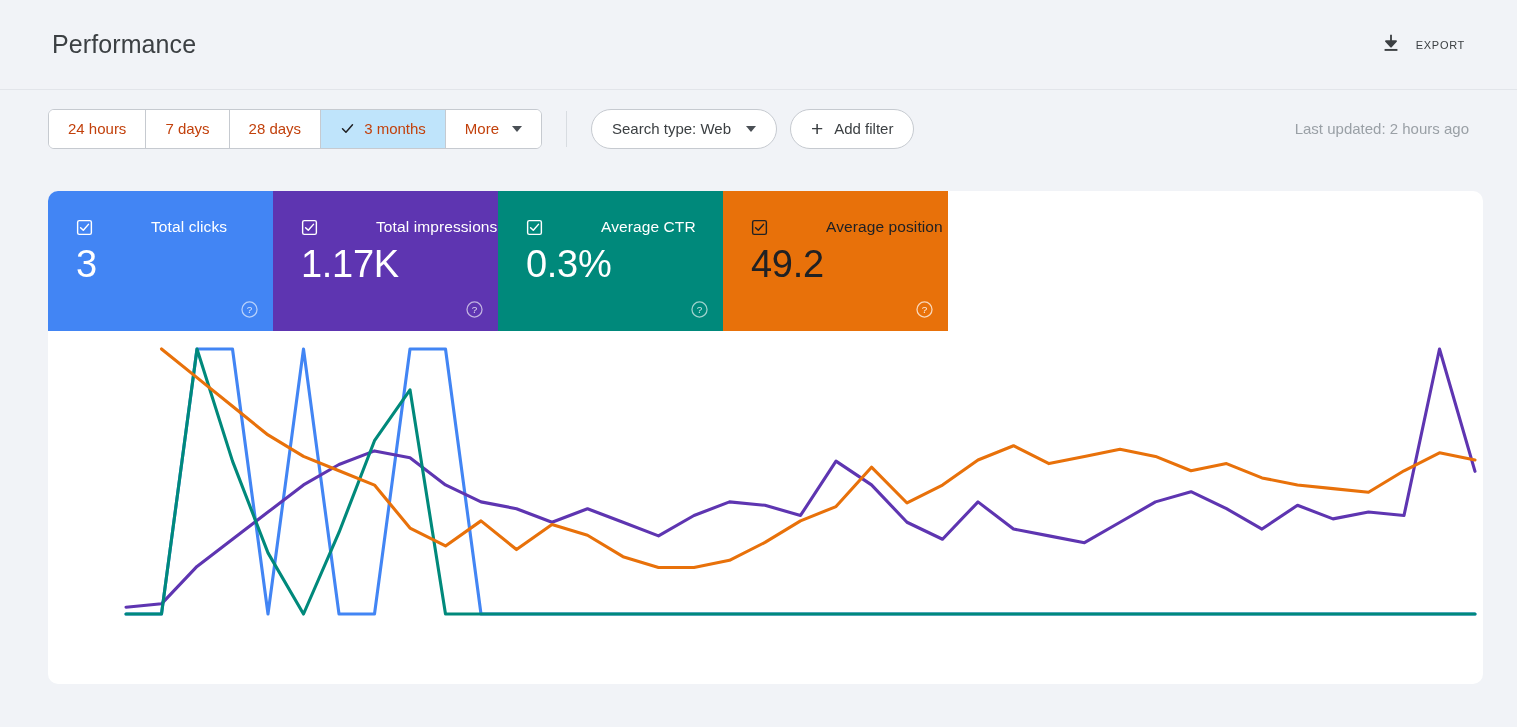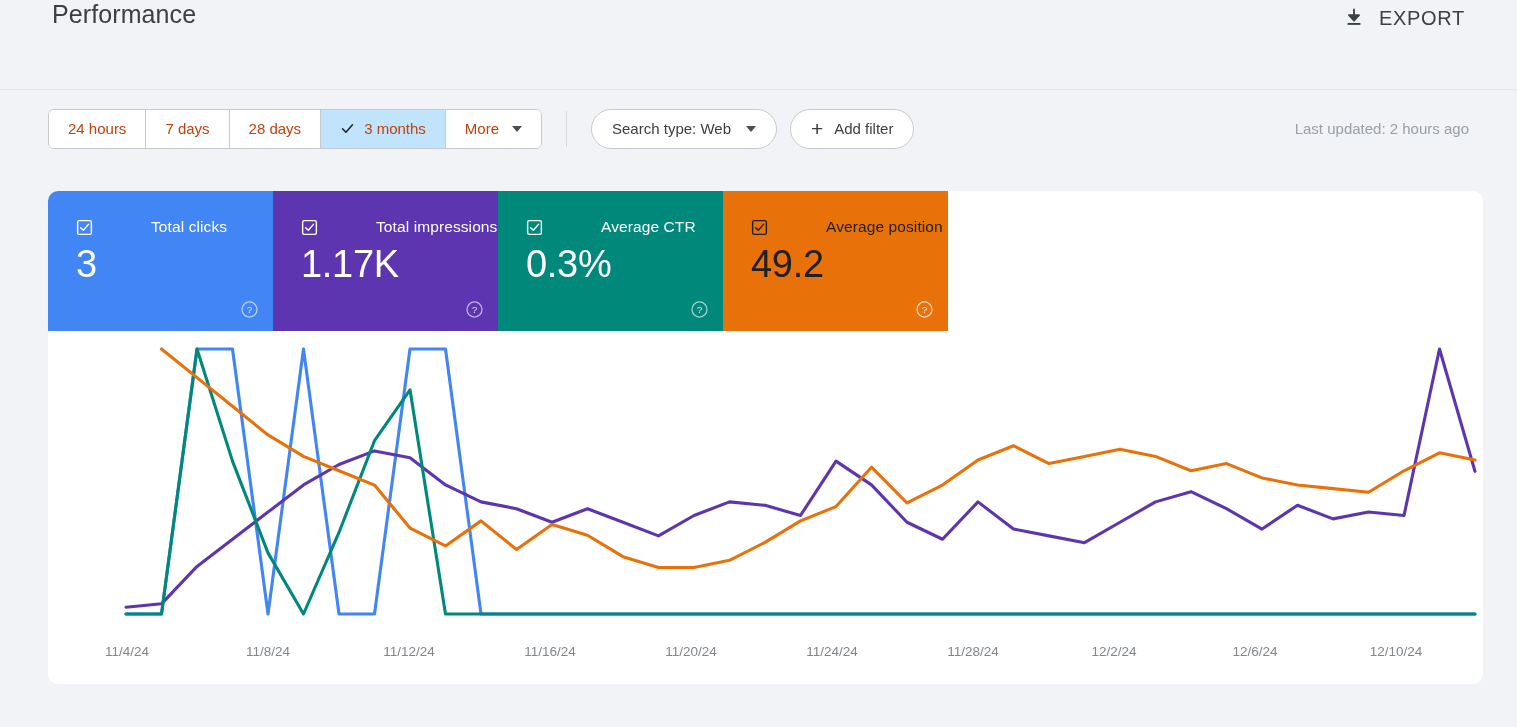--- a/index.html
+++ b/index.html
@@ -8,41 +8,41 @@
     background: #f1f3f7;
     font-family: "Liberation Sans", sans-serif;
     overflow: hidden;
   }
 
   
   .header {
     height: 90px;
     padding: 0 48px 0 52px;
     display: flex;
-    align-items: flex-start;
+    align-items: center;
     justify-content: space-between;
     border-bottom: 1px solid #e2e5ea;
   }
   .page-title {
     font-size: 25px;
     color: #3c4043;
     font-weight: 400;
     letter-spacing: .1px;
   }
   .export-btn {
     display: flex;
     align-items: center;
     gap: 14px;
     cursor: pointer;
     background: none;
     border: none;
     padding: 6px 4px;
   }
   .export-label {
-    font-size: 20px;
+    font-size: 11px;
     letter-spacing: .7px;
     color: #3c4043;
   }
   .dl-icon { display: block; }
 
   
   .filterbar {
     height: 77px;
     padding: 0 48px 0 48px;
     display: flex;
@@ -299,26 +299,14 @@
     </div>
   </div>
 
   <div class="plot-area">
     <svg class="plot-svg" id="plot" viewBox="0 0 1435 353" preserveAspectRatio="none">
         <path d="M78.00 283.00 L113.50 283.00 L149.00 18.00 L184.50 18.00 L220.00 283.00 L255.50 18.00 L291.00 283.00 L326.50 283.00 L362.00 18.00 L397.50 18.00 L433.00 283.00 L468.50 283.00 L504.00 283.00 L539.50 283.00 L575.00 283.00 L610.50 283.00 L646.00 283.00 L681.50 283.00 L717.00 283.00 L752.50 283.00 L788.00 283.00 L823.50 283.00 L859.00 283.00 L894.50 283.00 L930.00 283.00 L965.50 283.00 L1001.00 283.00 L1036.50 283.00 L1072.00 283.00 L1107.50 283.00 L1143.00 283.00 L1178.50 283.00 L1214.00 283.00 L1249.50 283.00 L1285.00 283.00 L1320.50 283.00 L1356.00 283.00 L1391.50 283.00 L1427.00 283.00" fill="none" stroke="#4285f4" stroke-width="3.1" stroke-linejoin="round" stroke-linecap="round" vector-effect="non-scaling-stroke"></path>
         <path d="M78.00 276.21 L113.50 272.81 L149.00 235.44 L184.50 208.26 L220.00 181.08 L255.50 153.90 L291.00 133.51 L326.50 119.92 L362.00 126.72 L397.50 153.90 L433.00 170.88 L468.50 177.68 L504.00 191.27 L539.50 177.68 L575.00 191.27 L610.50 204.86 L646.00 184.47 L681.50 170.88 L717.00 174.28 L752.50 184.47 L788.00 130.12 L823.50 153.90 L859.00 191.27 L894.50 208.26 L930.00 170.88 L965.50 198.06 L1001.00 204.86 L1036.50 211.65 L1072.00 191.27 L1107.50 170.88 L1143.00 160.69 L1178.50 177.68 L1214.00 198.06 L1249.50 174.28 L1285.00 187.87 L1320.50 181.08 L1356.00 184.47 L1391.50 18.00 L1427.00 140.31" fill="none" stroke="#5e35b1" stroke-width="3.1" stroke-linejoin="round" stroke-linecap="round" vector-effect="non-scaling-stroke"></path>
         <path d="M78.00 283.00 L113.50 283.00 L149.00 18.00 L184.50 130.12 L220.00 221.85 L255.50 283.00 L291.00 201.46 L326.50 109.73 L362.00 58.77 L397.50 283.00 L433.00 283.00 L468.50 283.00 L504.00 283.00 L539.50 283.00 L575.00 283.00 L610.50 283.00 L646.00 283.00 L681.50 283.00 L717.00 283.00 L752.50 283.00 L788.00 283.00 L823.50 283.00 L859.00 283.00 L894.50 283.00 L930.00 283.00 L965.50 283.00 L1001.00 283.00 L1036.50 283.00 L1072.00 283.00 L1107.50 283.00 L1143.00 283.00 L1178.50 283.00 L1214.00 283.00 L1249.50 283.00 L1285.00 283.00 L1320.50 283.00 L1356.00 283.00 L1391.50 283.00 L1427.00 283.00" fill="none" stroke="#00897b" stroke-width="3.1" stroke-linejoin="round" stroke-linecap="round" vector-effect="non-scaling-stroke"></path>
         <path d="M113.50 18.00 L149.00 46.65 L184.50 75.30 L220.00 103.95 L255.50 125.43 L291.00 139.76 L326.50 154.08 L362.00 197.05 L397.50 214.96 L433.00 189.89 L468.50 218.54 L504.00 193.47 L539.50 204.22 L575.00 225.70 L610.50 236.45 L646.00 236.45 L681.50 229.28 L717.00 211.38 L752.50 189.89 L788.00 175.57 L823.50 136.18 L859.00 171.99 L894.50 154.08 L930.00 129.01 L965.50 114.69 L1001.00 132.59 L1036.50 125.43 L1072.00 118.27 L1107.50 125.43 L1143.00 139.76 L1178.50 132.59 L1214.00 146.92 L1249.50 154.08 L1285.00 157.66 L1320.50 161.24 L1356.00 139.76 L1391.50 121.85 L1427.00 129.01" fill="none" stroke="#e8710a" stroke-width="3.1" stroke-linejoin="round" stroke-linecap="round" vector-effect="non-scaling-stroke"></path>
       </svg>
-    <div class="xlabels" id="xlabels">
-        <span class="xlabel" style="left: 79px;">11/4/24</span>
-        <span class="xlabel" style="left: 220px;">11/8/24</span>
-        <span class="xlabel" style="left: 361px;">11/12/24</span>
-        <span class="xlabel" style="left: 502px;">11/16/24</span>
-        <span class="xlabel" style="left: 643px;">11/20/24</span>
-        <span class="xlabel" style="left: 784px;">11/24/24</span>
-        <span class="xlabel" style="left: 925px;">11/28/24</span>
-        <span class="xlabel" style="left: 1066px;">12/2/24</span>
-        <span class="xlabel" style="left: 1207px;">12/6/24</span>
-        <span class="xlabel" style="left: 1348px;">12/10/24</span>
-      </div>
   </div>
 </div>
 
 </body></html>

